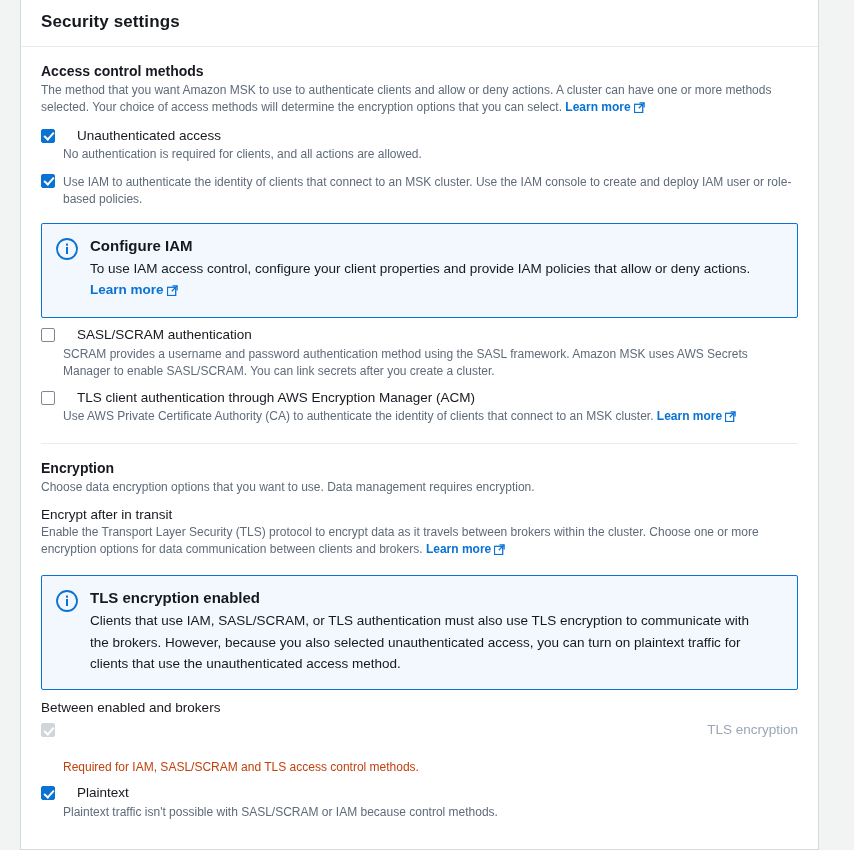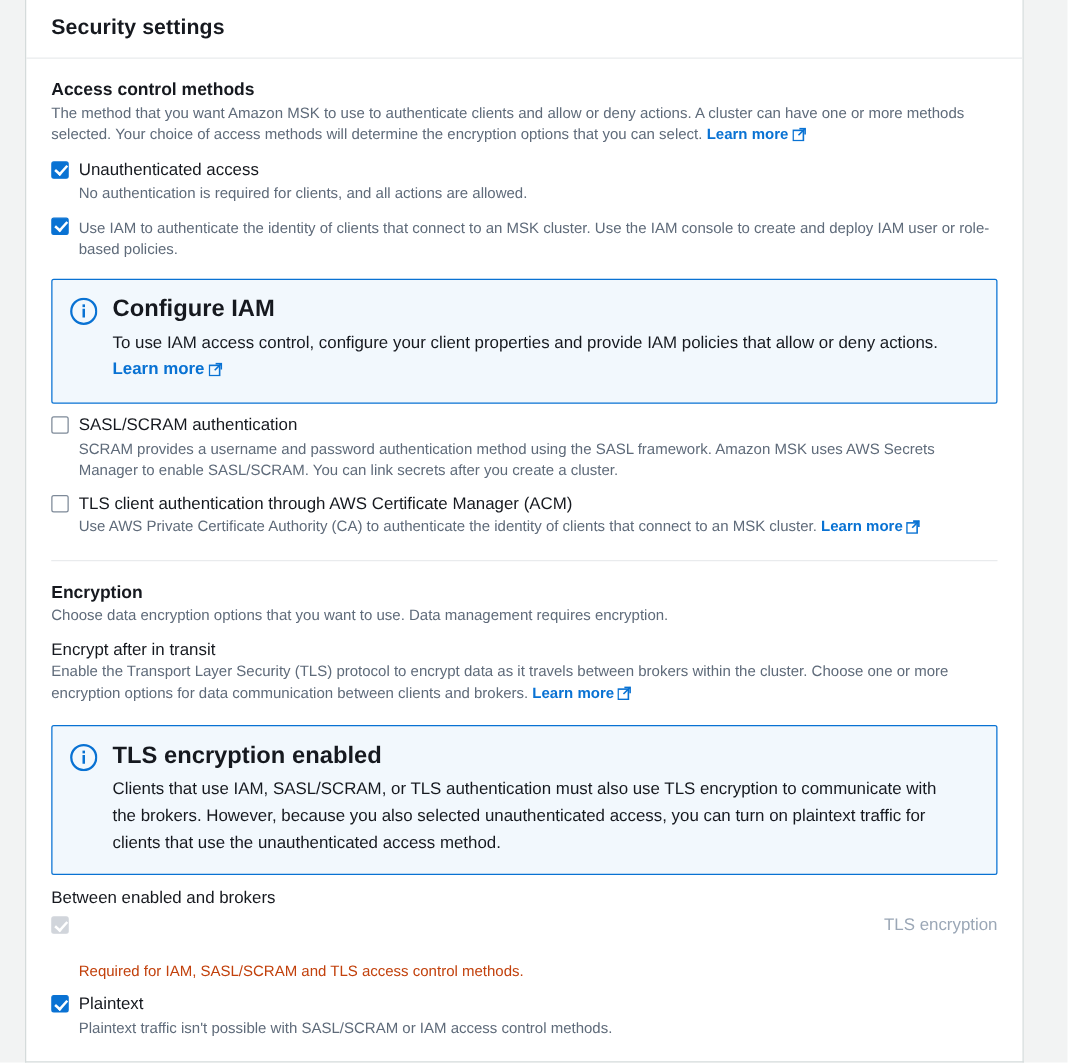--- a/index.html
+++ b/index.html
@@ -126,20 +126,21 @@
     border-width: 0 2px 2px 0;
     transform: rotate(42deg);
   }
   .check-text {
     flex: 1;
   }
   .check-label {
     font-size: 13.5px;
     color: #16191f;
     line-height: 1.3;
+    margin-left: 14px;
   }
   .check-label.disabled {
     color: #9ba7b6;
     text-align: right;
   }
   .check-desc {
     font-size: 12px;
     color: #5f6b7a;
     line-height: 1.45;
     margin-top: 2px;
@@ -163,21 +164,21 @@
     height: 22px;
     min-width: 22px;
     margin-right: 12px;
     margin-top: 1px;
   }
   .alert-body {
     flex: 1;
   }
   .alert-title {
     font-weight: bold;
-    font-size: 19px;
+    font-size: 15px;
     color: #16191f;
     margin-bottom: 4px;
   }
   .alert-text {
     font-size: 13.5px;
     color: #16191f;
     line-height: 1.62;
     max-width: 680px;
   }
   .pad-bottom {
@@ -239,21 +240,21 @@
         <div class="cb unchecked"></div>
         <div class="check-text">
           <div class="check-label">SASL/SCRAM authentication</div>
           <div class="check-desc">SCRAM provides a username and password authentication method using the SASL framework. Amazon MSK uses AWS Secrets Manager to enable SASL/SCRAM. You can link secrets after you create a cluster.</div>
         </div>
       </div>
 
       <div class="check-row">
         <div class="cb unchecked"></div>
         <div class="check-text">
-          <div class="check-label">TLS client authentication through AWS Certificate Manager (ACM)</div>
+          <div class="check-label">TLS client authentication through AWS Encryption Manager (ACM)</div>
           <div class="check-desc"><span>Use AWS Private Certificate Authority (CA) to authenticate the identity of clients that connect to an MSK cluster.</span> <a class="link">Learn more</a><span class="ext-icon"><svg width="11" height="11" viewBox="0 0 12 12">
                   <rect x="0.5" y="2.5" width="9" height="9" fill="none" stroke="#0972d3" stroke-width="1.4"></rect>
                   <path d="M6 1h5v5" fill="none" stroke="#0972d3" stroke-width="1.4"></path>
                   <path d="M5.2 6.8L11 1" stroke="#0972d3" stroke-width="1.4"></path>
                 </svg></span></div>
         </div>
       </div>
 
       <div class="section-divider"></div>
     </div>
@@ -290,21 +291,21 @@
         <div class="check-text">
           <div class="check-label disabled">TLS encryption</div>
           <div class="check-desc disabled">Required for IAM, SASL/SCRAM and TLS access control methods.</div>
         </div>
       </div>
 
       <div class="check-row">
         <div class="cb checked"></div>
         <div class="check-text">
           <div class="check-label">Plaintext</div>
-          <div class="check-desc">Plaintext traffic isn't possible with SASL/SCRAM or IAM access control methods.</div>
+          <div class="check-desc">Plaintext traffic isn't possible with SASL/SCRAM or IAM because control methods.</div>
         </div>
       </div>
 
       <div class="pad-bottom"></div>
     </div>
 
   </div>
 </div>
 
 </body></html>

